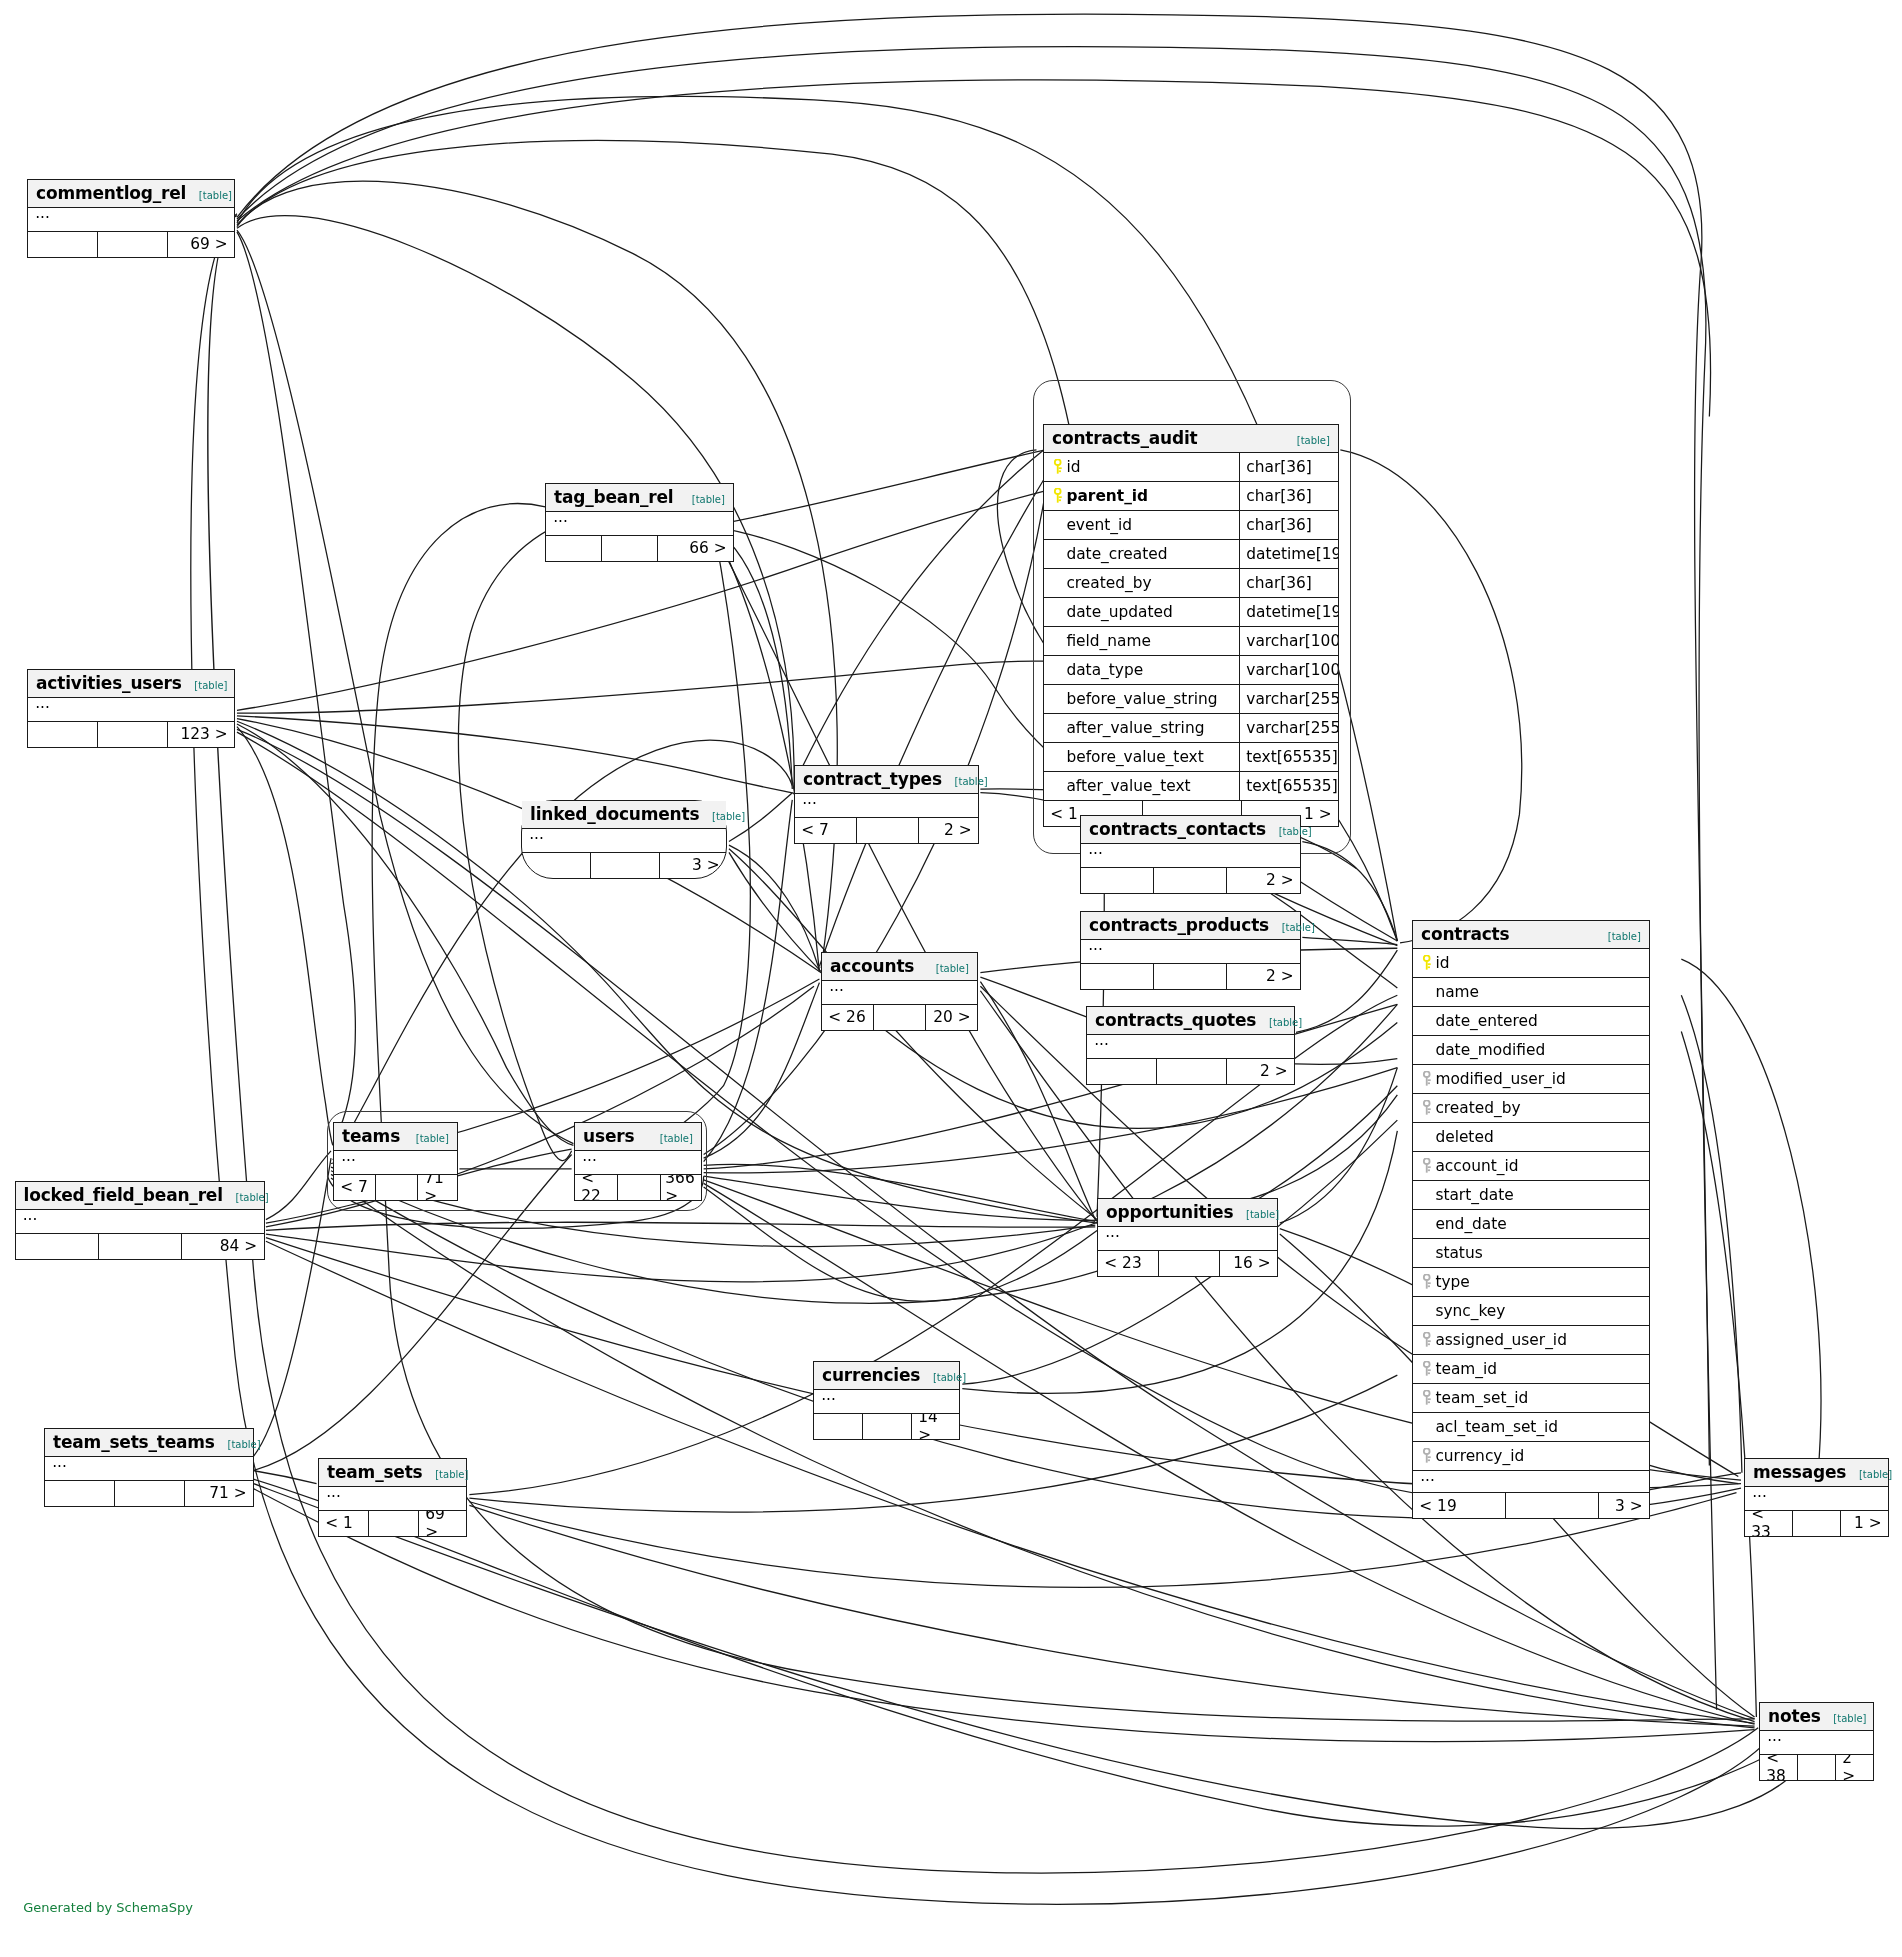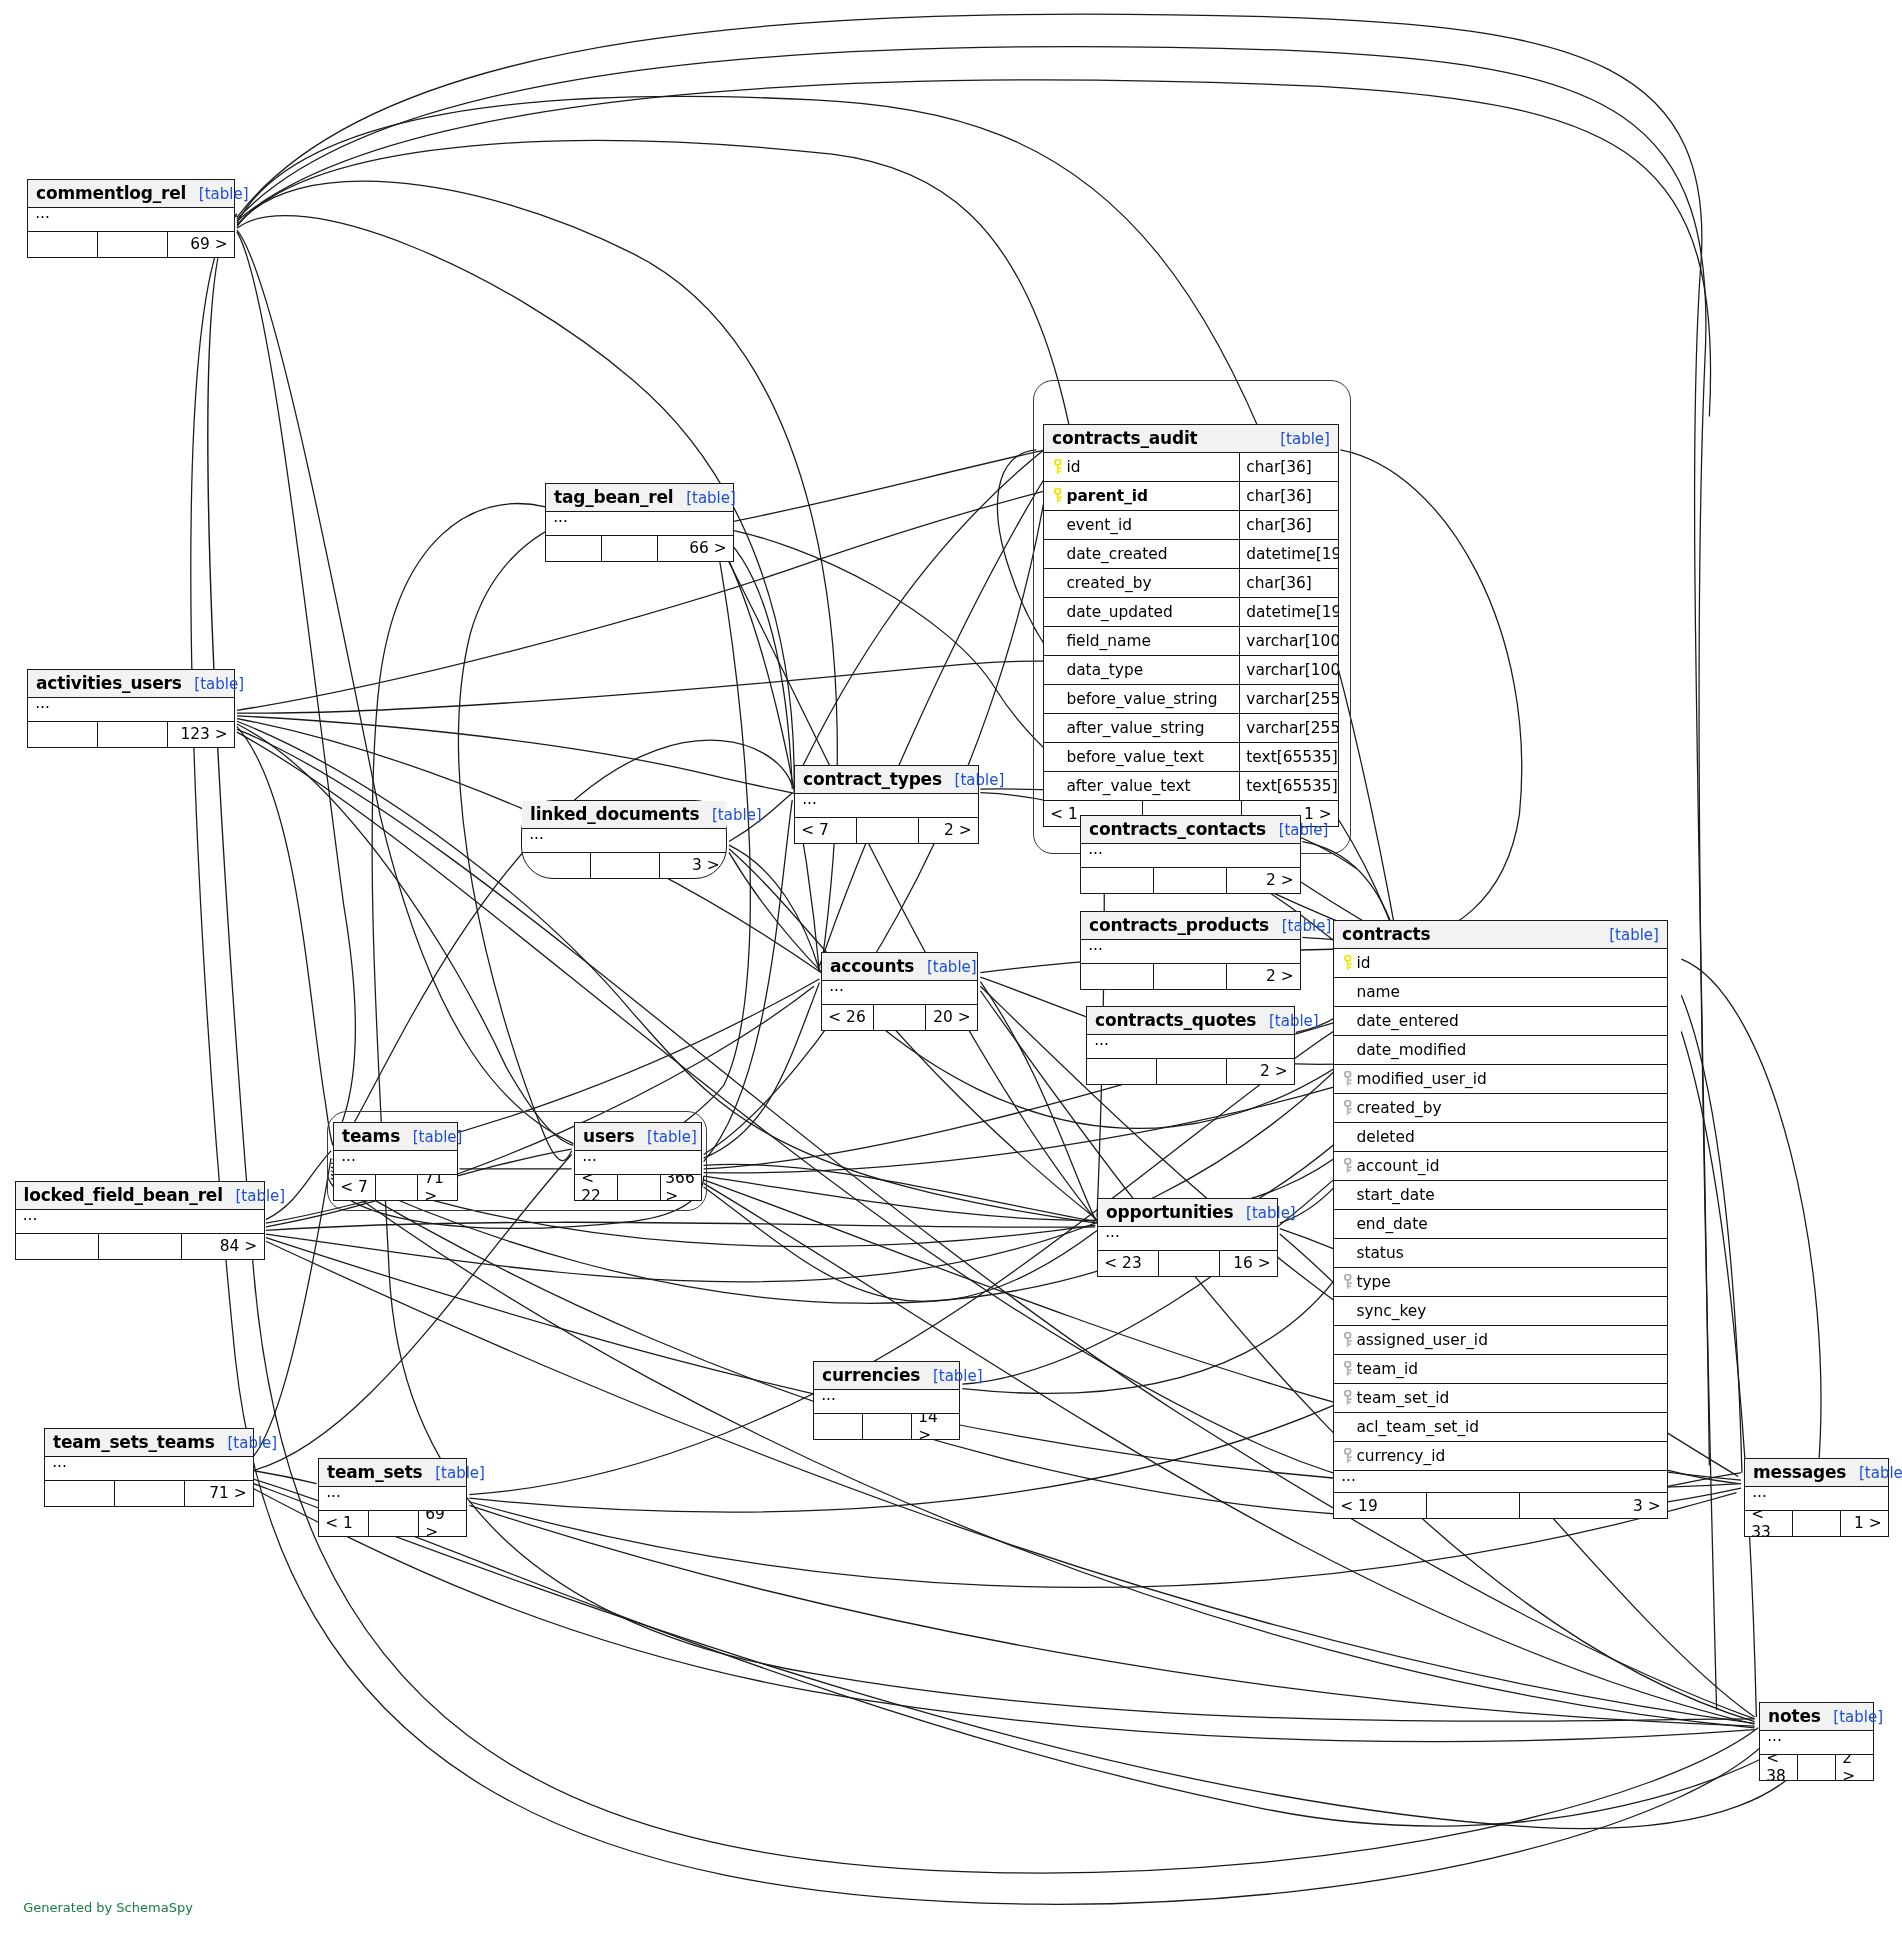--- a/index.html
+++ b/index.html
@@ -44,22 +44,22 @@
     box-sizing: border-box;
     white-space: nowrap;
   }
   .tbl-name {
     font-weight: bold;
     font-size: 17px;
     color: #000000;
     letter-spacing: -0.2px;
   }
   .tbl-kind {
-    font-size: 15px;
-    color: #1d4ed8;
+    font-size: 10px;
+    color: #0f766e;
     padding-left: 12.7px;
   }
   .tbl-ellipsis {
     font-size: 15.4px;
     color: #000000;
     padding: 0.9px 7.2px 6.3px 7.2px;
     line-height: 9px;
     border-bottom: 1.8px solid #1a1a1a;
     height: 23.5px;
     box-sizing: border-box;
@@ -478,21 +478,21 @@
           <span class="tbl-name">accounts</span>
           <span class="tbl-kind">[table]</span>
         </div>
         <div class="tbl-ellipsis">...</div>
         <div class="tbl-footer">
           <span class="fcell fleft" style="flex:0 0 52px">&lt; 26</span>
           <span class="fcell fmid" style="flex:0 0 52px"></span>
           <span class="fcell fright" style="flex:1 1 auto">20 &gt;</span>
         </div>
       </div>
-      <div class="table-node" style="left: 1333px; top: 920px; width: 335px;">
+      <div class="table-node" style="left: 1412px; top: 920px; width: 238px;">
         <div class="tbl-header">
           <span class="tbl-name">contracts</span>
           <span class="tbl-kind">[table]</span>
         </div>
         <div class="col-row">
           <span class="col-name" style="flex:1 1 auto;">
             <span class="key-slot">
               <svg class="key-icon" width="10" height="15.4" viewBox="0 0 11 17">
                 <circle cx="5.2" cy="3.6" r="3.2" fill="none" stroke="#f2e600" stroke-width="2"></circle>
                 <rect x="4.2" y="5.6" width="2" height="10.6" fill="#f2e600"></rect>

